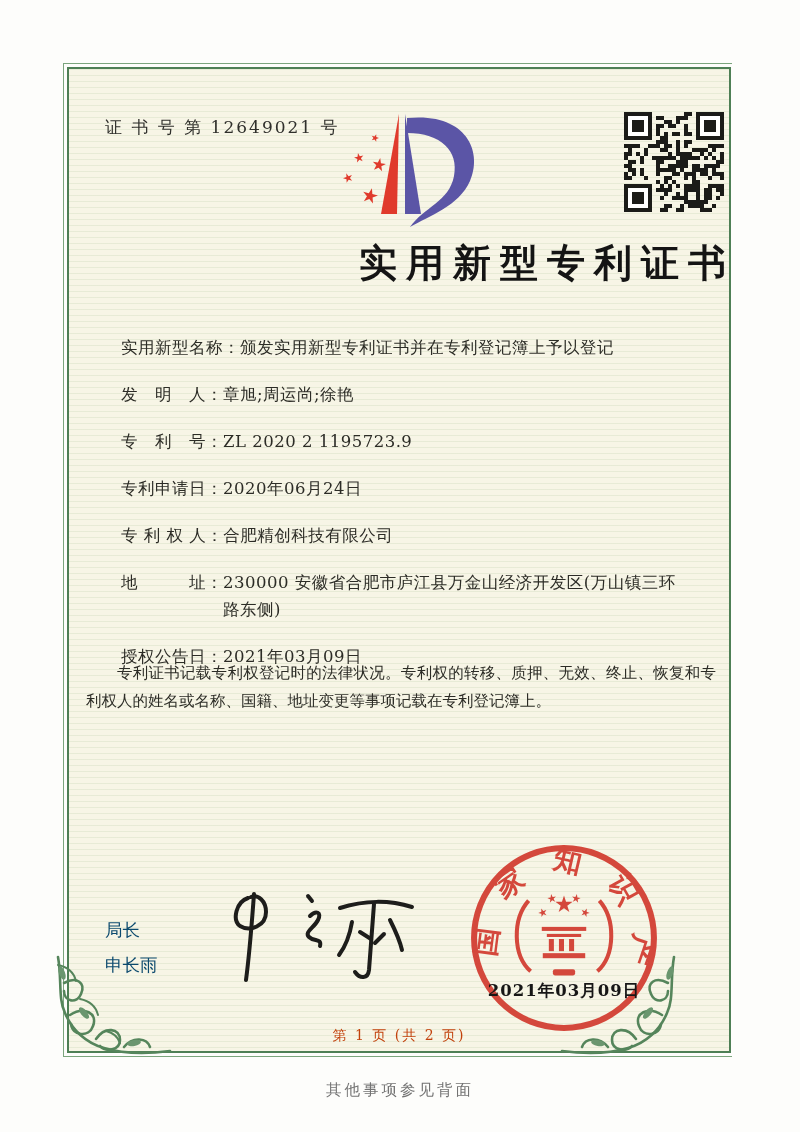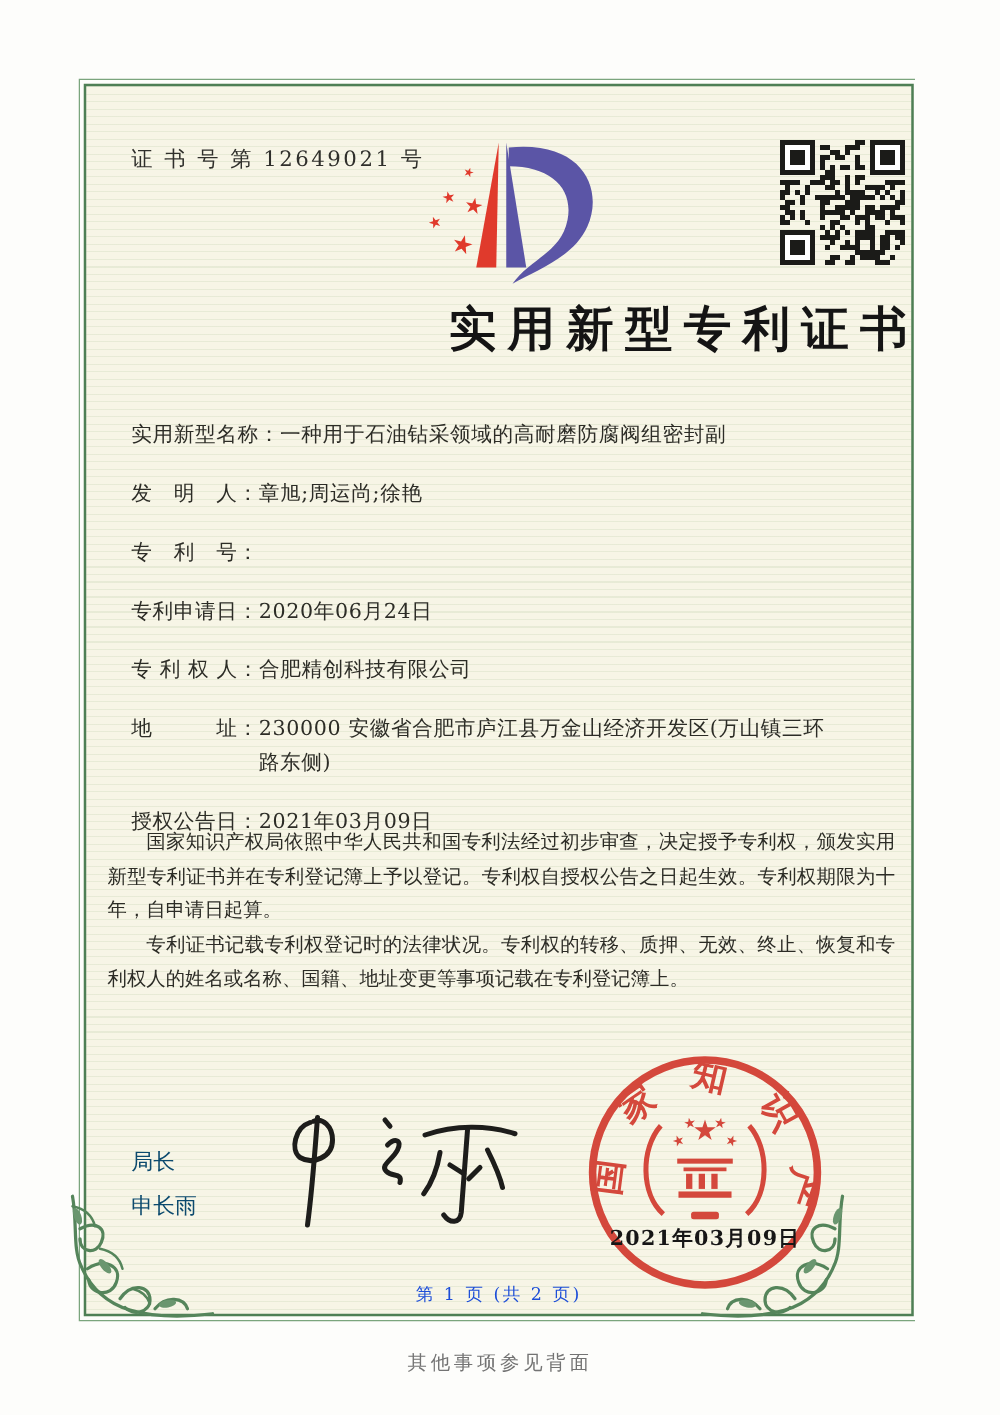--- a/index.html
+++ b/index.html
@@ -17,39 +17,39 @@
 
   .cert-no{position:absolute;left:105px;top:116px;font-size:17px;color:#2f2f2b;letter-spacing:2px;}
 
   .logo{position:absolute;left:325px;top:108px;width:160px;height:130px;}
   .qr{position:absolute;left:624px;top:112px;width:100px;height:100px;}
 
   .title{position:absolute;left:63px;top:238px;width:672px;text-align:right;
          font-size:38px;font-weight:bold;color:#141414;letter-spacing:9px;}
 
   .fields{position:absolute;left:105px;top:334px;width:590px;font-size:16.5px;color:#2c2c26;}
-  .row{display:flex;margin-bottom:20px;line-height:27px;letter-spacing:0.5px;}
+  .row{display:flex;margin-bottom:20px;line-height:27px;letter-spacing:0.5px;margin-left:16px;}
   .row .lbl{flex:0 0 auto;white-space:pre;}
   .row .val{flex:1 1 auto;}
   .row.grant{gap:40px;align-items:flex-end;}
   .row.grant .pair{display:flex;}
 
   .paras{position:absolute;left:86px;top:660px;width:630px;font-size:15.5px;color:#2c2c26;
          line-height:1.78;text-align:justify;}
   .paras p{margin:0;text-indent:2em;}
 
   .officer{position:absolute;left:105px;top:913px;font-size:17.5px;color:#0c4a6e;line-height:35px;}
   .signature{position:absolute;left:212px;top:876px;width:215px;height:118px;}
 
   .seal{position:absolute;left:468px;top:842px;width:192px;height:192px;}
   .seal-date{position:absolute;left:468px;top:980px;width:192px;text-align:center;
              font-size:16.5px;color:#161616;letter-spacing:1px;font-weight:bold;}
 
   .page-info{position:absolute;left:63px;top:1027px;width:672px;text-align:center;
-             font-size:14px;color:#1d4ed8;letter-spacing:2px;}
+             font-size:14px;color:#c2410c;letter-spacing:2px;}
   .back-note{position:absolute;left:0;top:1080px;width:800px;text-align:center;
              font-size:15.5px;color:#737373;letter-spacing:3px;}
 
   .flourish{position:absolute;width:122px;height:108px;}
   .flourish.left{left:50px;top:955px;}
   .flourish.right{right:50px;top:955px;transform:scaleX(-1);}
 </style>
 </head>
 <body>
 
@@ -297,28 +297,29 @@
         <rect x="0" y="72" width="28" height="28" fill="#1b1b18"></rect>
         <rect x="4" y="76" width="20" height="20" fill="#fff"></rect>
         <rect x="8" y="80" width="12" height="12" fill="#1b1b18"></rect>
       </svg></div>
 
   <div class="title">实用新型专利证书</div>
 
   <div class="fields">
     <div class="row">
       <span class="lbl">实用新型名称：</span>
-      <span class="val">一种用于石油钻采领域的高耐磨防腐阀组密封副</span>
+      <span class="val">颁发实用新型专利证书并在专利登记簿上予以登记</span>
     </div>
     <div class="row">
       <span class="lbl">发　明　人：</span>
       <span class="val">章旭;周运尚;徐艳</span>
     </div>
     <div class="row">
       <span class="lbl">专　利　号：</span>
+      <span class="val">ZL 2020 2 1195723.9</span>
     </div>
     <div class="row">
       <span class="lbl">专利申请日：</span>
       <span class="val">2020年06月24日</span>
     </div>
     <div class="row">
       <span class="lbl">专 利 权 人：</span>
       <span class="val">合肥精创科技有限公司</span>
     </div>
     <div class="row">
@@ -327,21 +328,20 @@
     </div>
     <div class="row grant">
       <span class="pair">
         <span class="lbl">授权公告日：</span>
         <span class="val">2021年03月09日</span>
       </span>
     </div>
   </div>
 
   <div class="paras">
-    <p>国家知识产权局依照中华人民共和国专利法经过初步审查，决定授予专利权，颁发实用新型专利证书并在专利登记簿上予以登记。专利权自授权公告之日起生效。专利权期限为十年，自申请日起算。</p>
     <p>专利证书记载专利权登记时的法律状况。专利权的转移、质押、无效、终止、恢复和专利权人的姓名或名称、国籍、地址变更等事项记载在专利登记簿上。</p>
   </div>
 
   <div class="officer">
     <div>局长</div>
     <div>申长雨</div>
   </div>
 
   <div class="signature">
     <svg viewBox="0 0 215 118" width="215" height="118" fill="none" stroke="#1d1d1b" stroke-width="4" stroke-linecap="round" stroke-linejoin="round">

